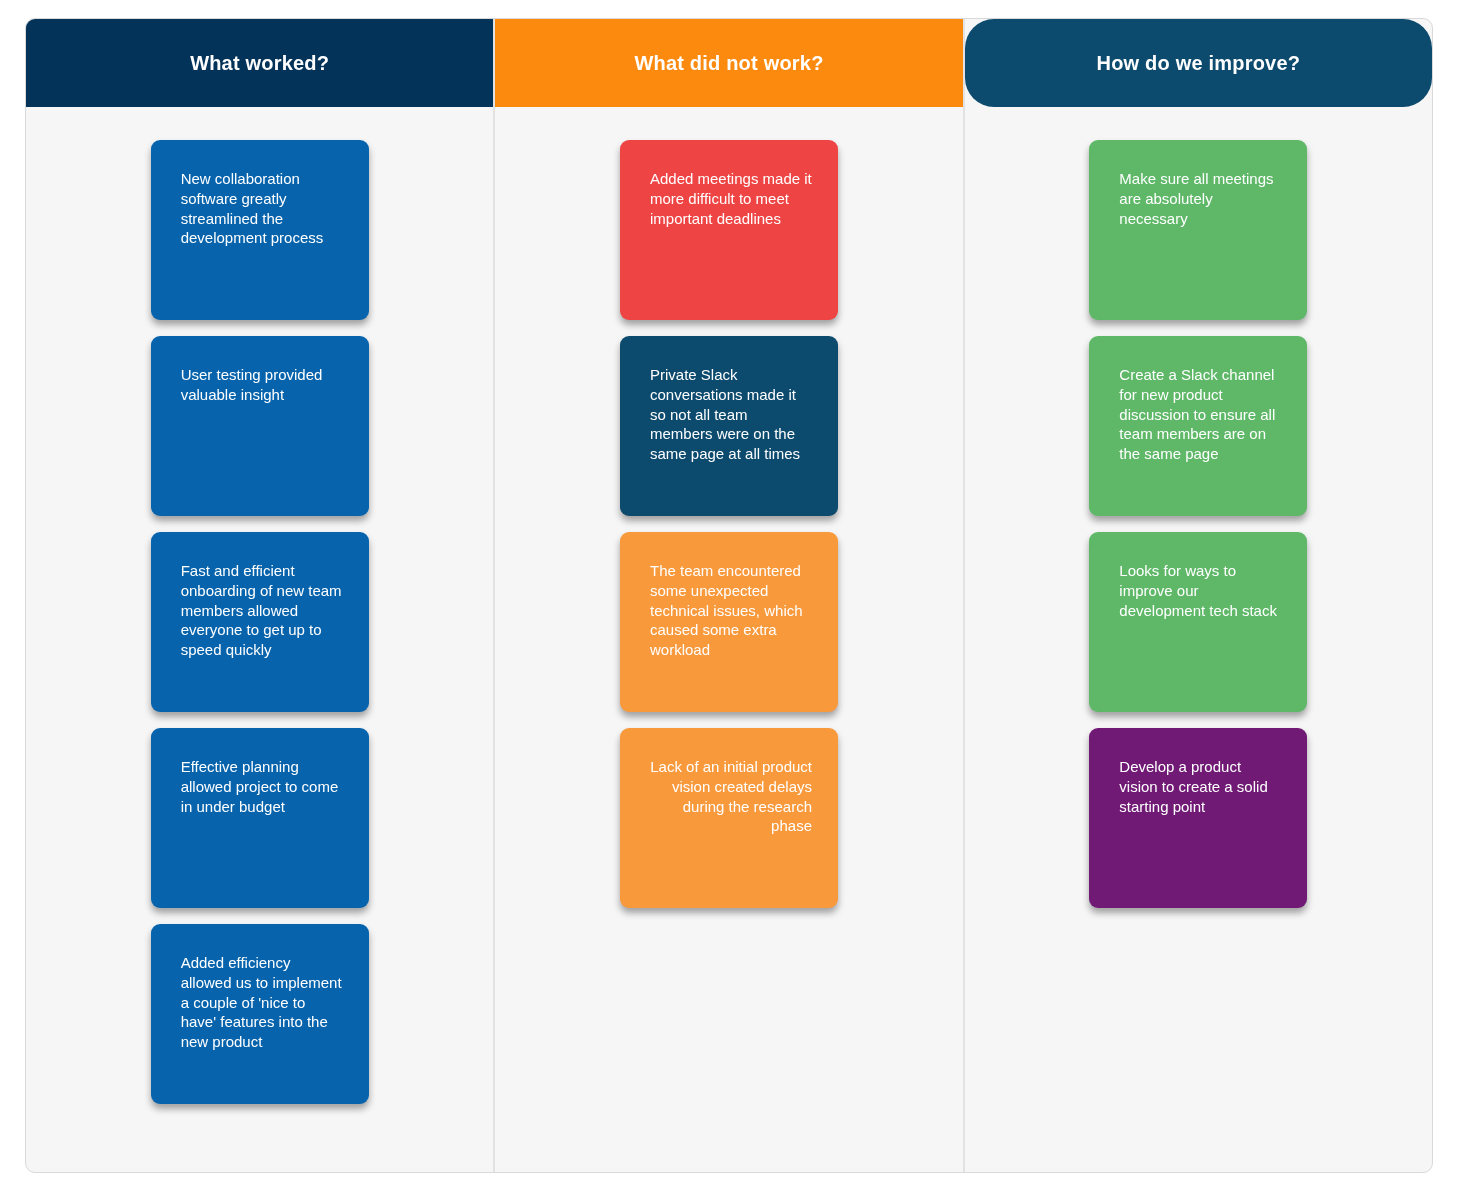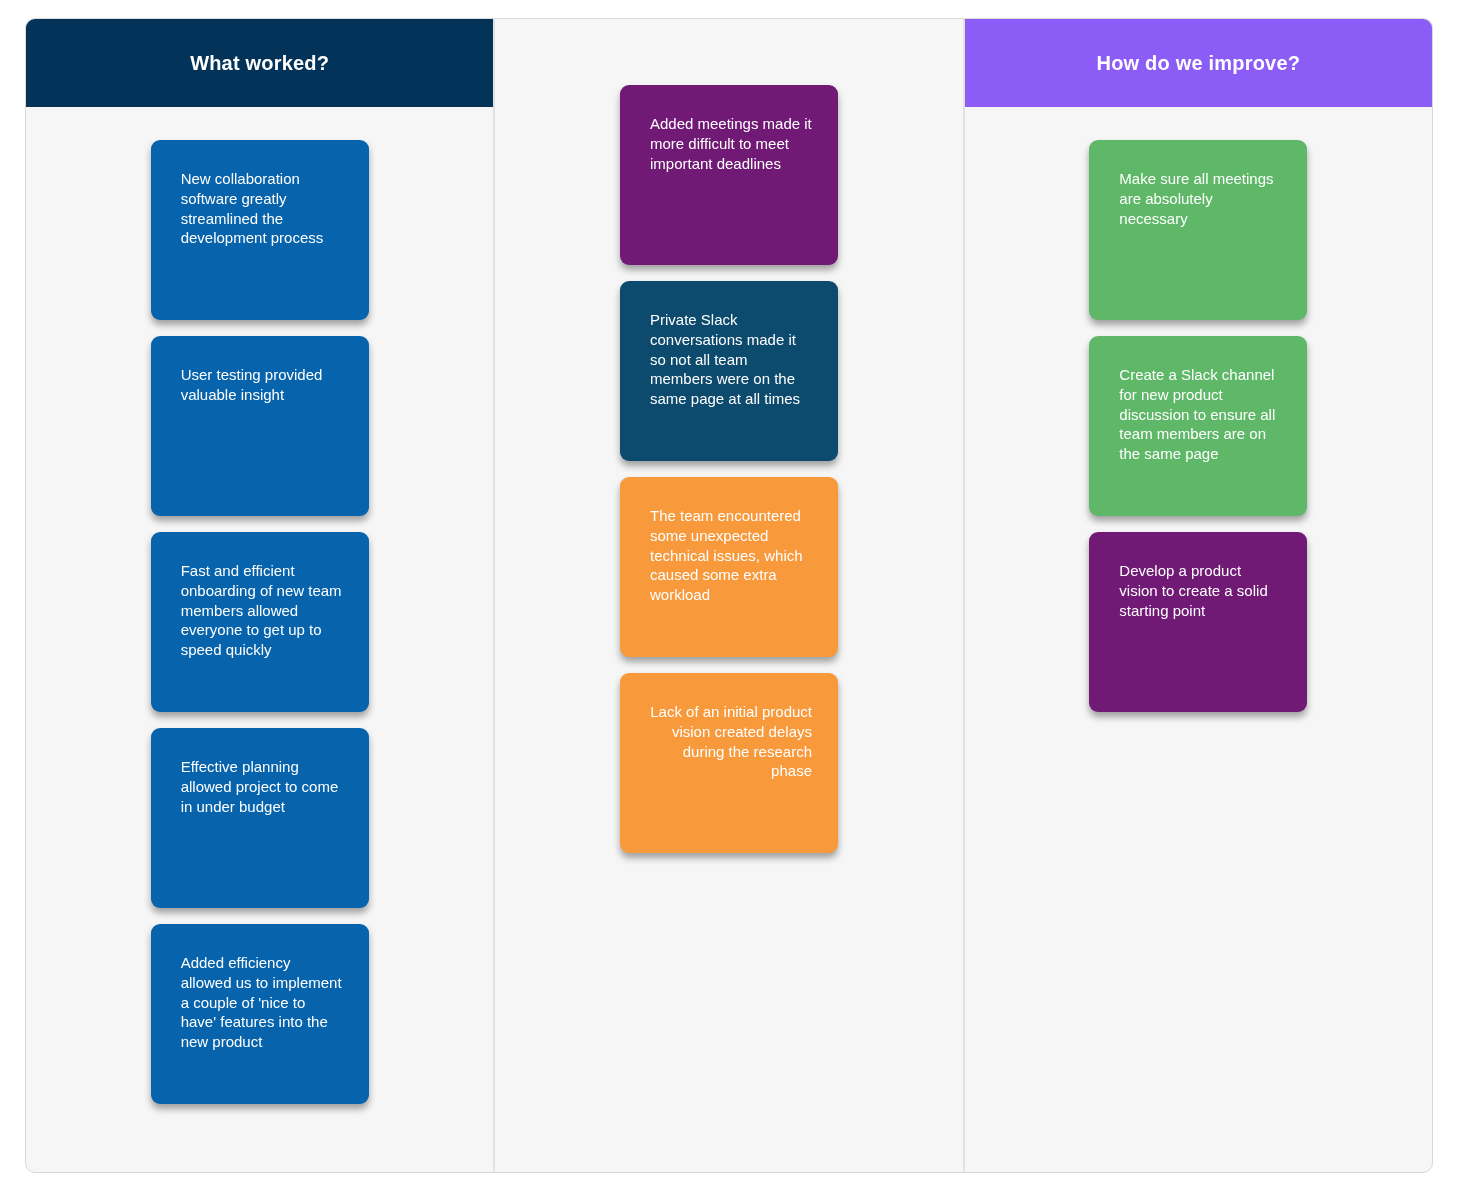--- a/index.html
+++ b/index.html
@@ -66,30 +66,32 @@
     <div class="cards">
       <div class="card" style="background-color: rgb(6, 99, 172);">New collaboration software greatly streamlined the development process</div>
       <div class="card" style="background-color: rgb(6, 99, 172);">User testing provided valuable insight</div>
       <div class="card" style="background-color: rgb(6, 99, 172);">Fast and efficient onboarding of new team members allowed everyone to get up to speed quickly</div>
       <div class="card" style="background-color: rgb(6, 99, 172);">Effective planning allowed project to come in under budget</div>
       <div class="card" style="background-color: rgb(6, 99, 172);">Added efficiency allowed us to implement a couple of 'nice to have' features into the new product</div>
     </div>
   </div>
 
   <div class="column">
+    <div class="column-header" style="background-color: rgb(251, 138, 14);">What did not work?</div>
     <div class="cards">
-      <div class="card" style="background-color: #701a75; margin-top: 33px;">Added meetings made it more difficult to meet important deadlines</div>
+      <div class="card" style="background-color: #ef4444;">Added meetings made it more difficult to meet important deadlines</div>
       <div class="card" style="background-color: #0c4a6e;">Private Slack conversations made it so not all team members were on the same page at all times</div>
       <div class="card" style="background-color: rgb(248, 153, 60);">The team encountered some unexpected technical issues, which caused some extra workload</div>
       <div class="card" style="background-color: rgb(248, 153, 60); text-align: right;">Lack of an initial product vision created delays during the research phase</div>
     </div>
   </div>
 
   <div class="column">
-    <div class="column-header" style="background-color: #8b5cf6;">How do we improve?</div>
+    <div class="column-header" style="background-color: #0c4a6e; border-radius: 29px;">How do we improve?</div>
     <div class="cards">
       <div class="card" style="background-color: rgb(95, 184, 104);">Make sure all meetings are absolutely necessary</div>
       <div class="card" style="background-color: rgb(95, 184, 104);">Create a Slack channel for new product discussion to ensure all team members are on the same page</div>
+      <div class="card" style="background-color: rgb(95, 184, 104);">Looks for ways to improve our development tech stack</div>
       <div class="card" style="background-color: #701a75;">Develop a product vision to create a solid starting point</div>
     </div>
   </div>
 
 </div>
 
 </body></html>

